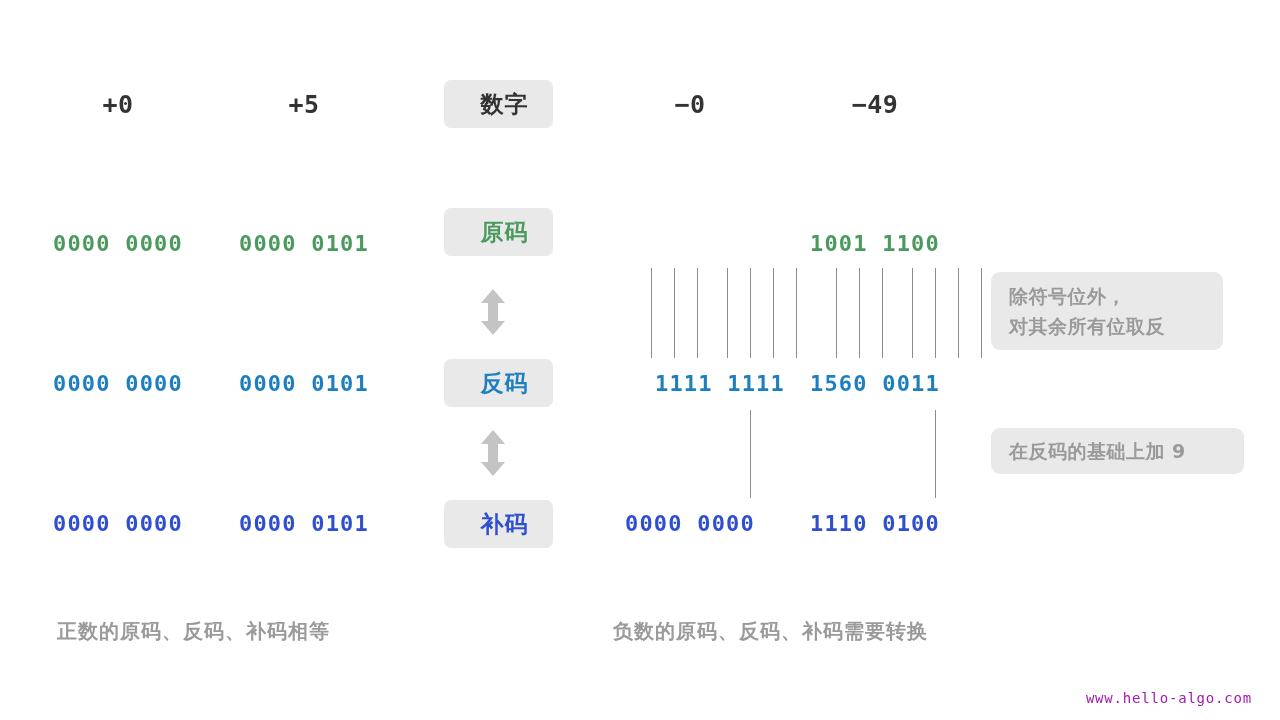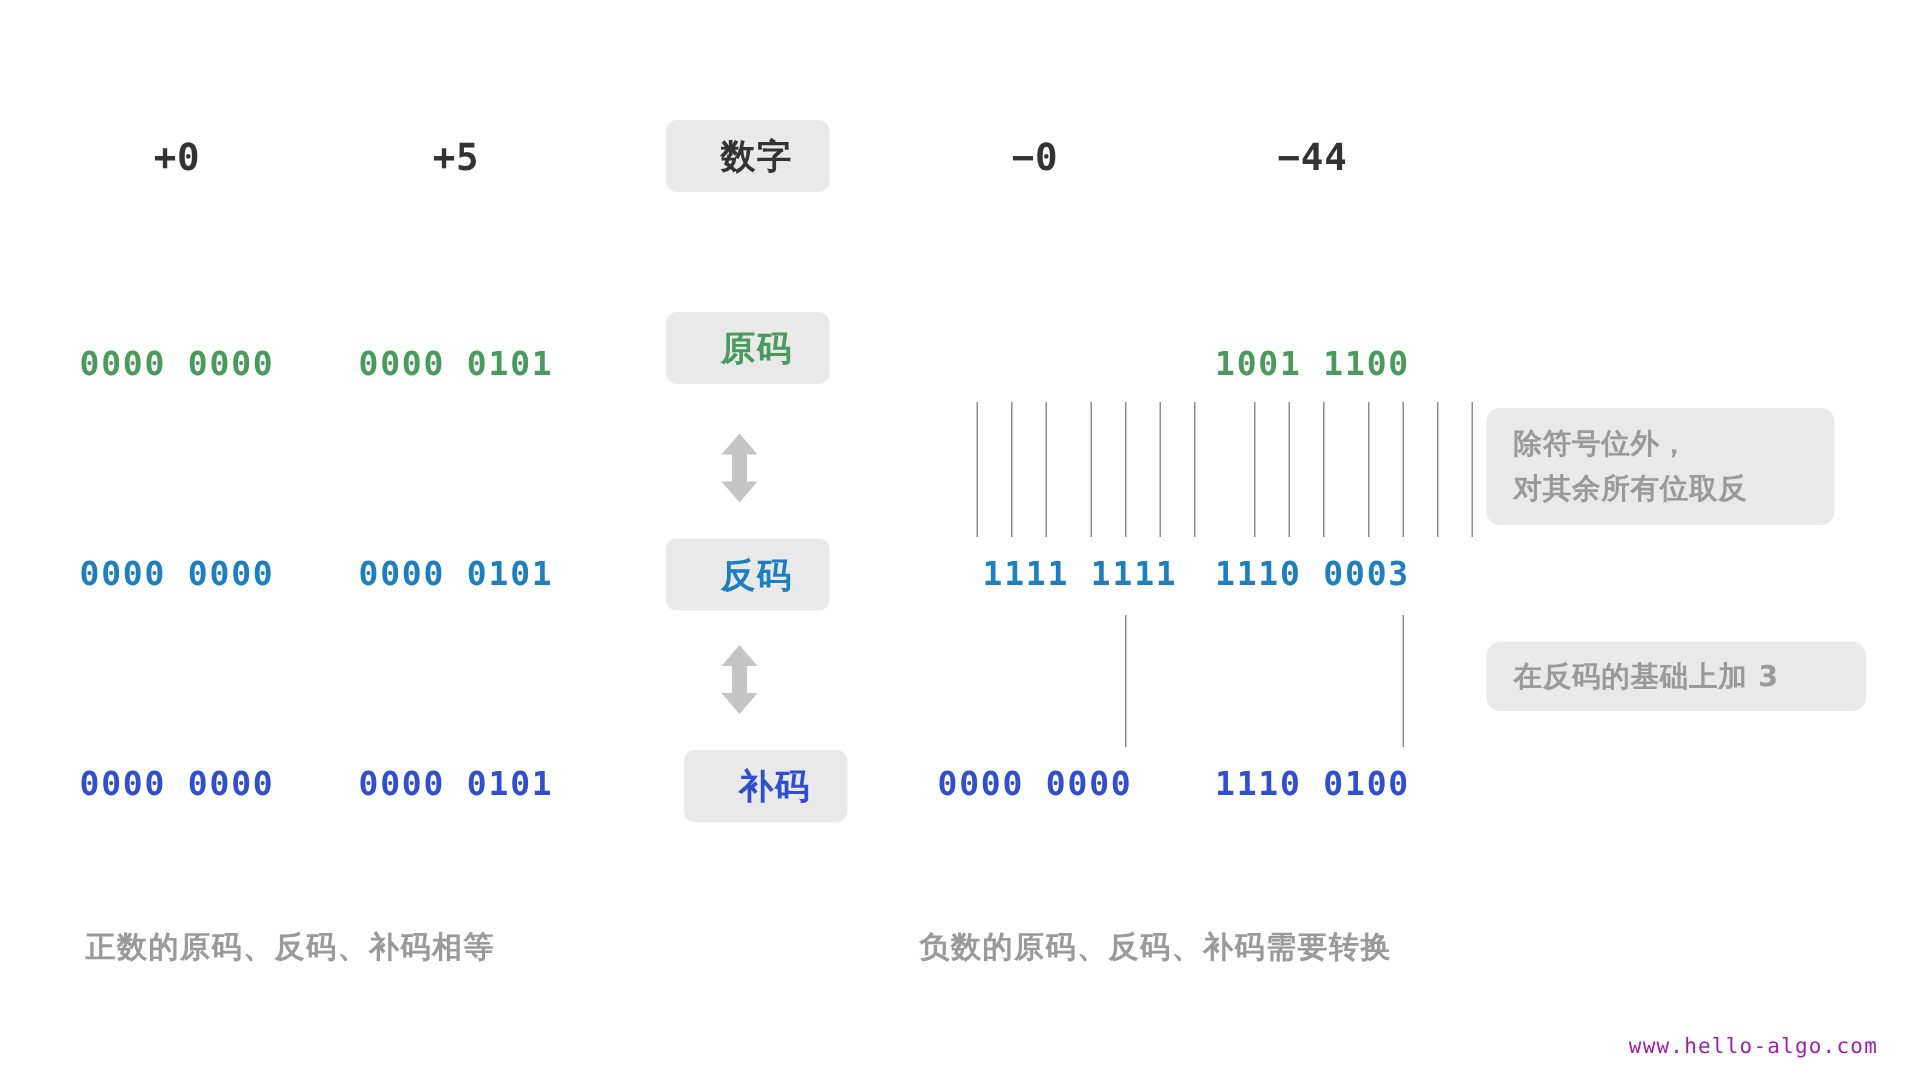--- a/index.html
+++ b/index.html
@@ -128,46 +128,46 @@
 <div id="stage">
 
   <div class="cell num-head" style="left:48px;  top:84px; width:140px; height:40px;">+0</div>
 
   <div class="cell num-head" style="left:234px; top:84px; width:140px; height:40px;">+5</div>
 
   <div class="pill dark" style="left:444px; top:80px; width:97px; height:48px;">数字</div>
 
   <div class="cell num-head" style="left:620px; top:84px; width:140px; height:40px;">−0</div>
 
-  <div class="cell num-head" style="left:805px; top:84px; width:140px; height:40px;">−44</div>
+  <div class="cell num-head" style="left:805px; top:84px; width:140px; height:40px;">−49</div>
 
   <div class="cell bits green" style="left:48px;  top:225px; width:140px; height:36px;">0000 0000</div>
 
   <div class="cell bits green" style="left:234px; top:225px; width:140px; height:36px;">0000 0101</div>
 
   <div class="pill green" style="left:444px; top:208px; width:97px; height:48px;">原码</div>
 
 
   <div class="cell bits green" style="left:805px; top:225px; width:140px; height:36px;">1001 1100</div>
 
   <div class="cell bits blue" style="left:48px;  top:365px; width:140px; height:36px;">0000 0000</div>
 
   <div class="cell bits blue" style="left:234px; top:365px; width:140px; height:36px;">0000 0101</div>
 
   <div class="pill blue" style="left:444px; top:359px; width:97px; height:48px;">反码</div>
 
   <div class="cell bits blue" style="left:650px; top:365px; width:140px; height:36px;">1111 1111</div>
 
-  <div class="cell bits blue" style="left:805px; top:365px; width:140px; height:36px;">1110 0003</div>
+  <div class="cell bits blue" style="left:805px; top:365px; width:140px; height:36px;">1560 0011</div>
 
   <div class="cell bits indigo" style="left:48px;  top:505px; width:140px; height:36px;">0000 0000</div>
 
   <div class="cell bits indigo" style="left:234px; top:505px; width:140px; height:36px;">0000 0101</div>
 
-  <div class="pill indigo" style="left:444px; top:500px; width:97px; height:48px;margin-left:12px;">补码</div>
+  <div class="pill indigo" style="left:444px; top:500px; width:97px; height:48px;">补码</div>
 
   <div class="cell bits indigo" style="left:620px; top:505px; width:140px; height:36px;">0000 0000</div>
 
   <div class="cell bits indigo" style="left:805px; top:505px; width:140px; height:36px;">1110 0100</div>
 
   <div class="vline" style="left:651px; top:268px; height:90px;"></div>
   <div class="vline" style="left:674px; top:268px; height:90px;"></div>
   <div class="vline" style="left:697px; top:268px; height:90px;"></div>
   <div class="vline" style="left:727px; top:268px; height:90px;"></div>
   <div class="vline" style="left:750px; top:268px; height:90px;"></div>
@@ -196,21 +196,21 @@
       <polygon points="17,0 29,14 22,14 22,32 29,32 17,46 5,32 12,32 12,14 5,14" fill="#c4c4c4"></polygon>
     </svg>
   </div>
 
   <div class="note" style="left:991px; top:272px; width:232px; height:78px;">
     <span>除符号位外，</span>
     <span>对其余所有位取反</span>
   </div>
 
   <div class="note" style="left:991px; top:428px; width:253px; height:46px; line-height:46px;">
-    <span>在反码的基础上加 3</span>
+    <span>在反码的基础上加 9</span>
   </div>
 
   <div class="caption" style="left:57px; top:618px;">正数的原码、反码、补码相等</div>
 
   <div class="caption" style="left:613px; top:618px;">负数的原码、反码、补码需要转换</div>
 
   <div class="watermark">www.hello-algo.com</div>
 
 </div>
 

